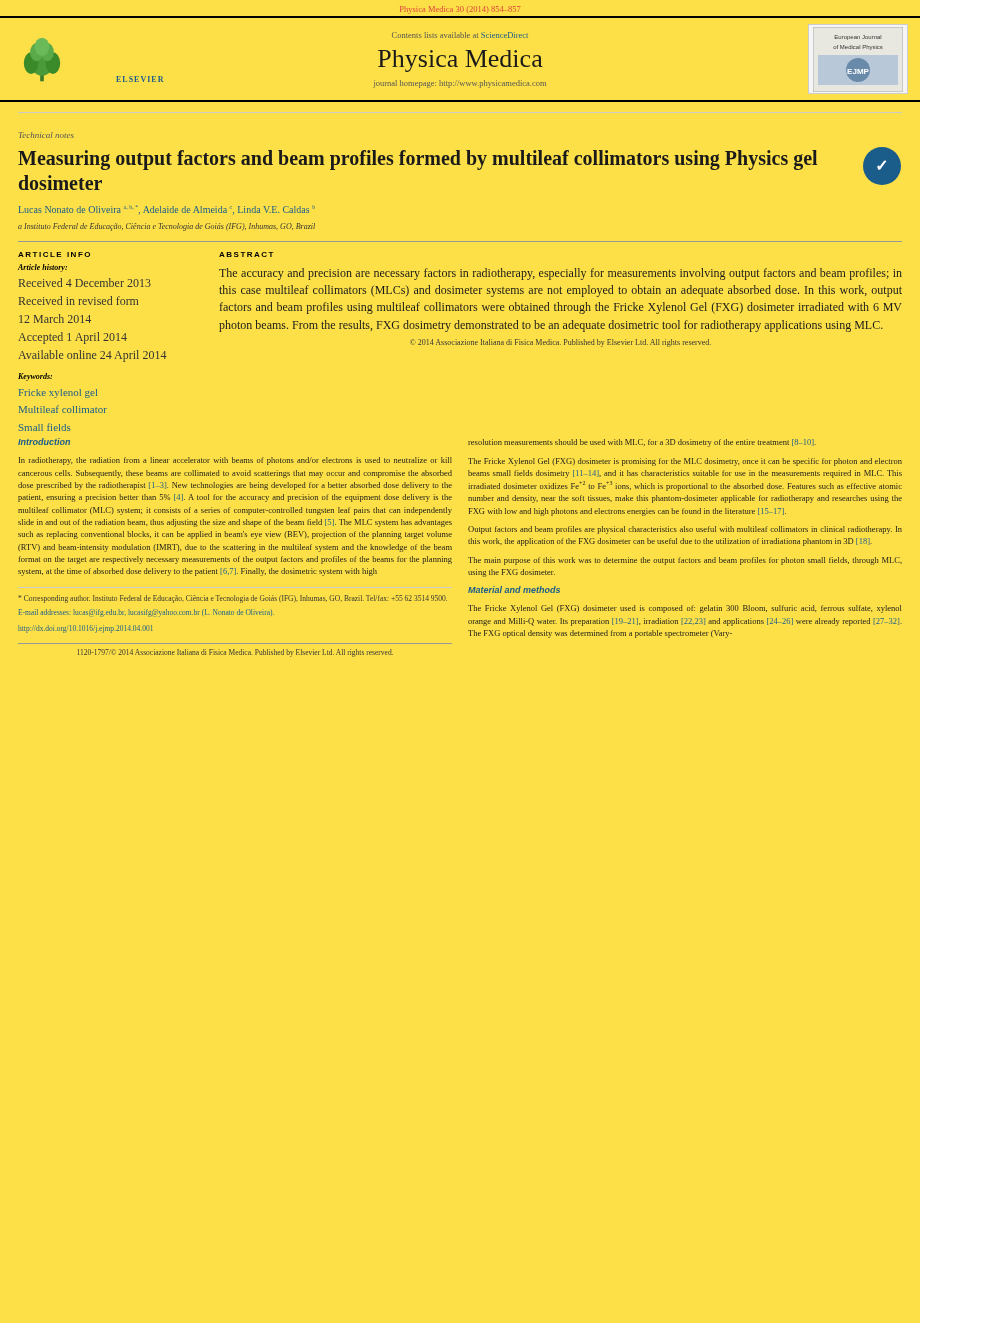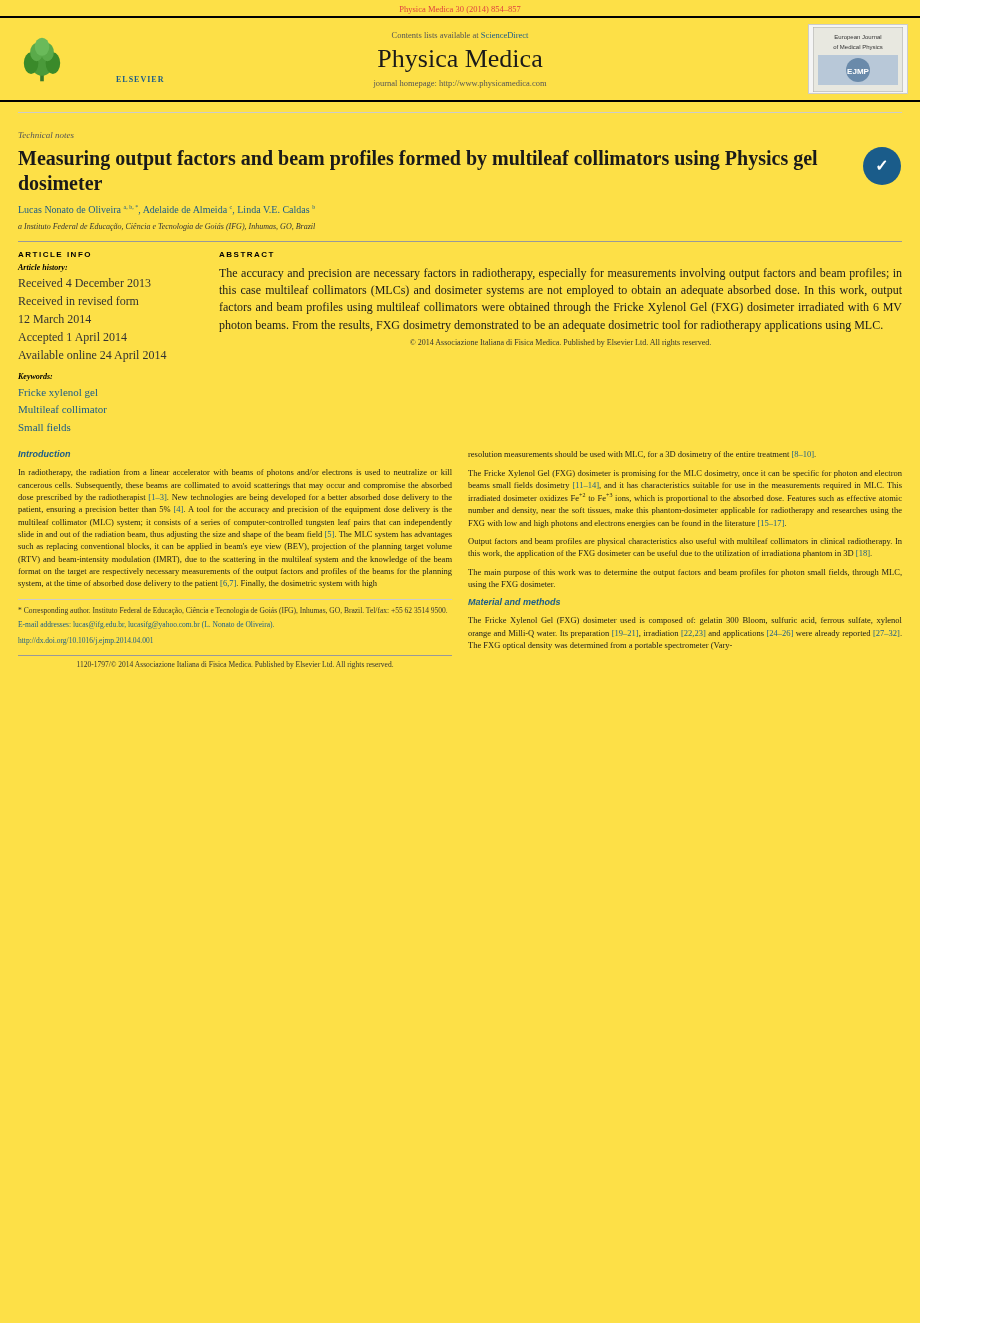--- a/index.html
+++ b/index.html
@@ -267,21 +267,20 @@
       font-size: 8px;
       color: #333;
       margin-top: 4px;
       text-align: center;
     }
 
     
     .body-two-col {
       display: flex;
       gap: 16px;
-      margin-top: 12px;
     }
 
     .body-col {
       flex: 1;
       font-size: 8.5px;
       line-height: 1.45;
       text-align: justify;
     }
 
     .section-heading {

